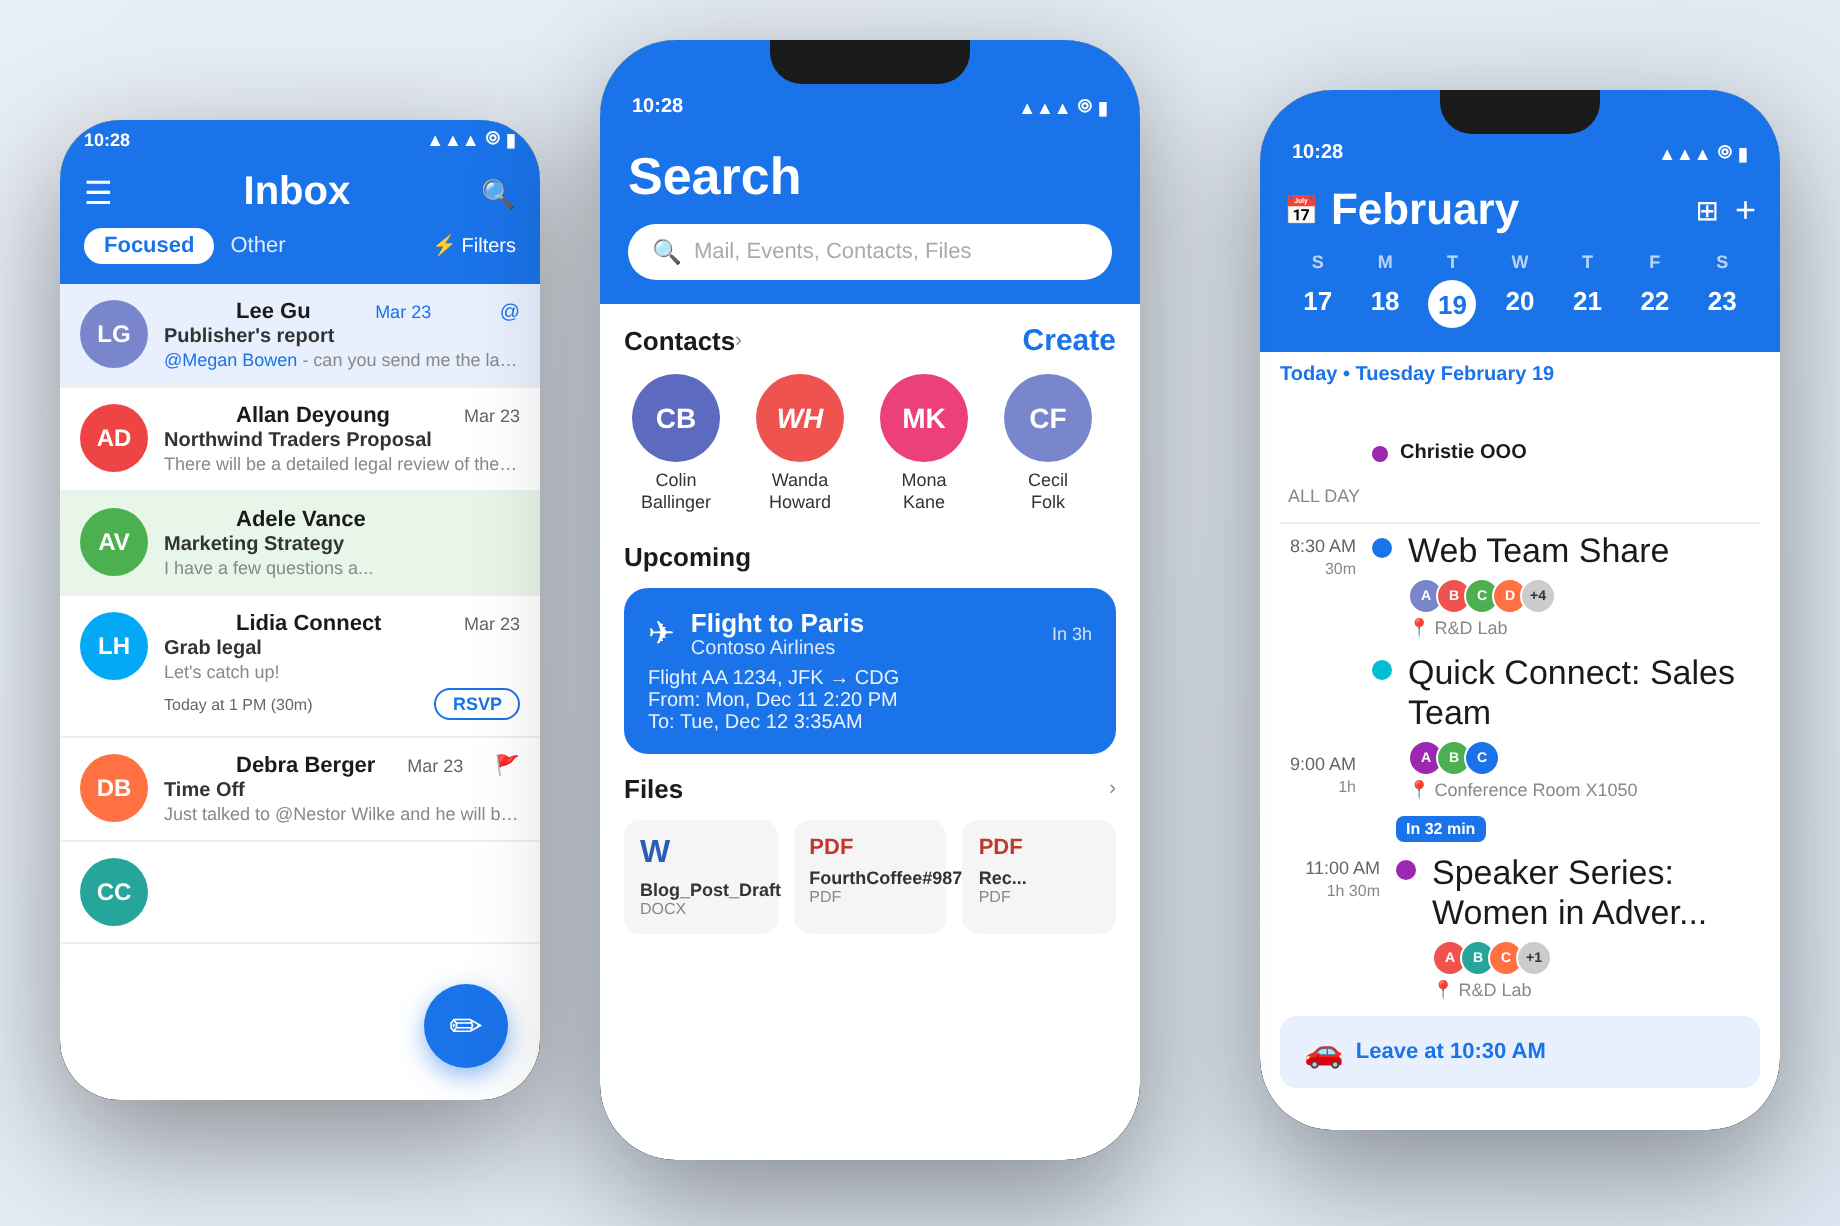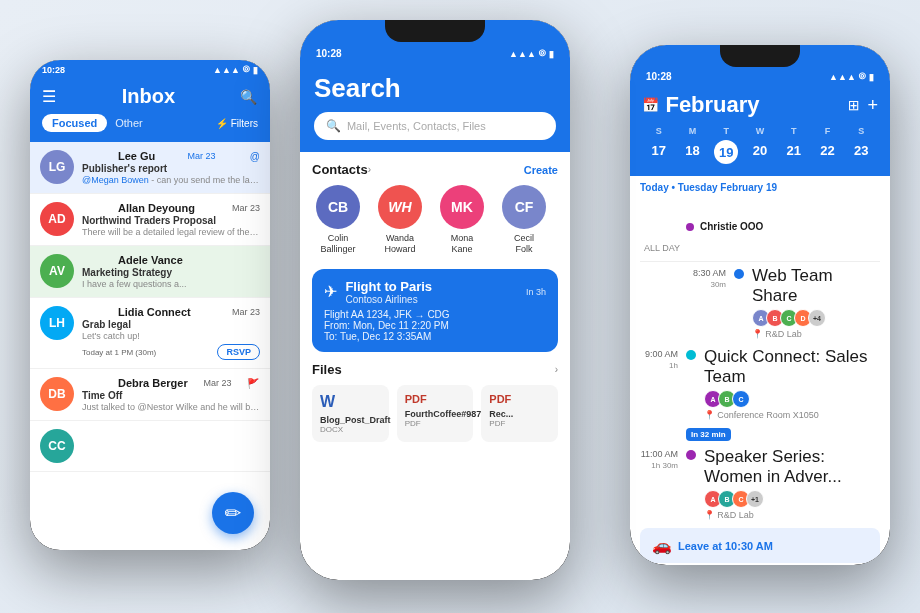--- a/index.html
+++ b/index.html
@@ -288,21 +288,21 @@
 
     .section-header {
       display: flex;
       align-items: center;
       justify-content: space-between;
       margin-bottom: 8px;
     }
 
     .section-title { font-size: 13px; font-weight: 700; color: #1a1a1a; }
     .section-arrow { color: #888; font-size: 10px; }
-    .section-action { color: #1a73e8; font-size: 11px; font-weight: 600; }
+    .section-action { color: #1a73e8; font-size: 15px; font-weight: 600; }
 
     .contacts-row {
       display: flex;
       gap: 10px;
       margin-bottom: 14px;
     }
 
     .contact-item {
       display: flex;
       flex-direction: column;
@@ -715,20 +715,23 @@
             <div class="contact-avatar-placeholder" style="background:#ec407a;">MK</div>
             <span class="contact-name">Mona<br>Kane</span>
           </div>
           <div class="contact-item">
             <div class="contact-avatar-placeholder" style="background:#7986cb;">CF</div>
             <span class="contact-name">Cecil<br>Folk</span>
           </div>
         </div>
 
         <div class="upcoming-section">
+          <div class="section-header">
+            <span class="section-title">Upcoming</span>
+          </div>
           <div class="flight-card">
             <div class="flight-top">
               <span class="flight-icon">✈</span>
               <div>
                 <div class="flight-title">Flight to Paris</div>
                 <div class="flight-airline">Contoso Airlines</div>
               </div>
               <span style="margin-left:auto;font-size:9px;opacity:0.8;">In 3h</span>
             </div>
             <div class="flight-details">
@@ -825,21 +828,21 @@
 
         <div class="all-day-row">
           <span class="all-day-label">ALL DAY</span>
           <span style="width:8px;height:8px;border-radius:50%;background:#9c27b0;flex-shrink:0;margin-top:1px;"></span>
           <span class="all-day-event">Christie OOO</span>
         </div>
 
         <div class="divider-line"></div>
 
         <div class="cal-event">
-          <div style="text-align:right;min-width:38px;margin-left:48px;">
+          <div style="text-align:right;min-width:38px;">
             <div class="event-time" style="color:#666;font-size:9px;">8:30 AM</div>
             <div class="event-time" style="color:#888;font-size:8px;">30m</div>
           </div>
           <span style="width:10px;height:10px;border-radius:50%;background:#1a73e8;flex-shrink:0;margin-top:3px;"></span>
           <div class="event-content">
             <div class="event-title">Web Team Share</div>
             <div class="event-avatars">
               <div class="event-avatar-sm" style="background:#7986cb;">A</div>
               <div class="event-avatar-sm" style="background:#ef5350;">B</div>
               <div class="event-avatar-sm" style="background:#4caf50;">C</div>
@@ -848,39 +851,39 @@
             </div>
             <div class="event-location">
               <span>📍</span>
               <span>R&amp;D Lab</span>
             </div>
           </div>
         </div>
 
         <div class="cal-event">
           <div style="text-align:right;min-width:38px;">
-            <div class="event-time" style="color:#666;font-size:9px;">9:00 AM</div>
+            <div class="event-time" style="color:#666;font-size:9px;margin-top:48px;">9:00 AM</div>
             <div class="event-time" style="color:#888;font-size:8px;">1h</div>
           </div>
           <span style="width:10px;height:10px;border-radius:50%;background:#00bcd4;flex-shrink:0;margin-top:3px;"></span>
           <div class="event-content">
             <div class="event-title">Quick Connect: Sales Team</div>
             <div class="event-avatars">
               <div class="event-avatar-sm" style="background:#9c27b0;">A</div>
               <div class="event-avatar-sm" style="background:#4caf50;">B</div>
               <div class="event-avatar-sm" style="background:#1a73e8;">C</div>
             </div>
             <div class="event-location">
               <span>📍</span>
               <span>Conference Room X1050</span>
             </div>
           </div>
         </div>
 
-        <div style="position:relative;">
+        <div style="position:relative;margin-left:12px;">
           <div style="display:flex;align-items:center;margin-bottom:2px;margin-left:46px;">
             <span class="now-indicator">In 32 min</span>
           </div>
           <div class="cal-event">
             <div style="text-align:right;min-width:38px;">
               <div class="event-time" style="color:#666;font-size:9px;">11:00 AM</div>
               <div class="event-time" style="color:#888;font-size:8px;">1h 30m</div>
             </div>
             <span style="width:10px;height:10px;border-radius:50%;background:#9c27b0;flex-shrink:0;margin-top:3px;"></span>
             <div class="event-content">

